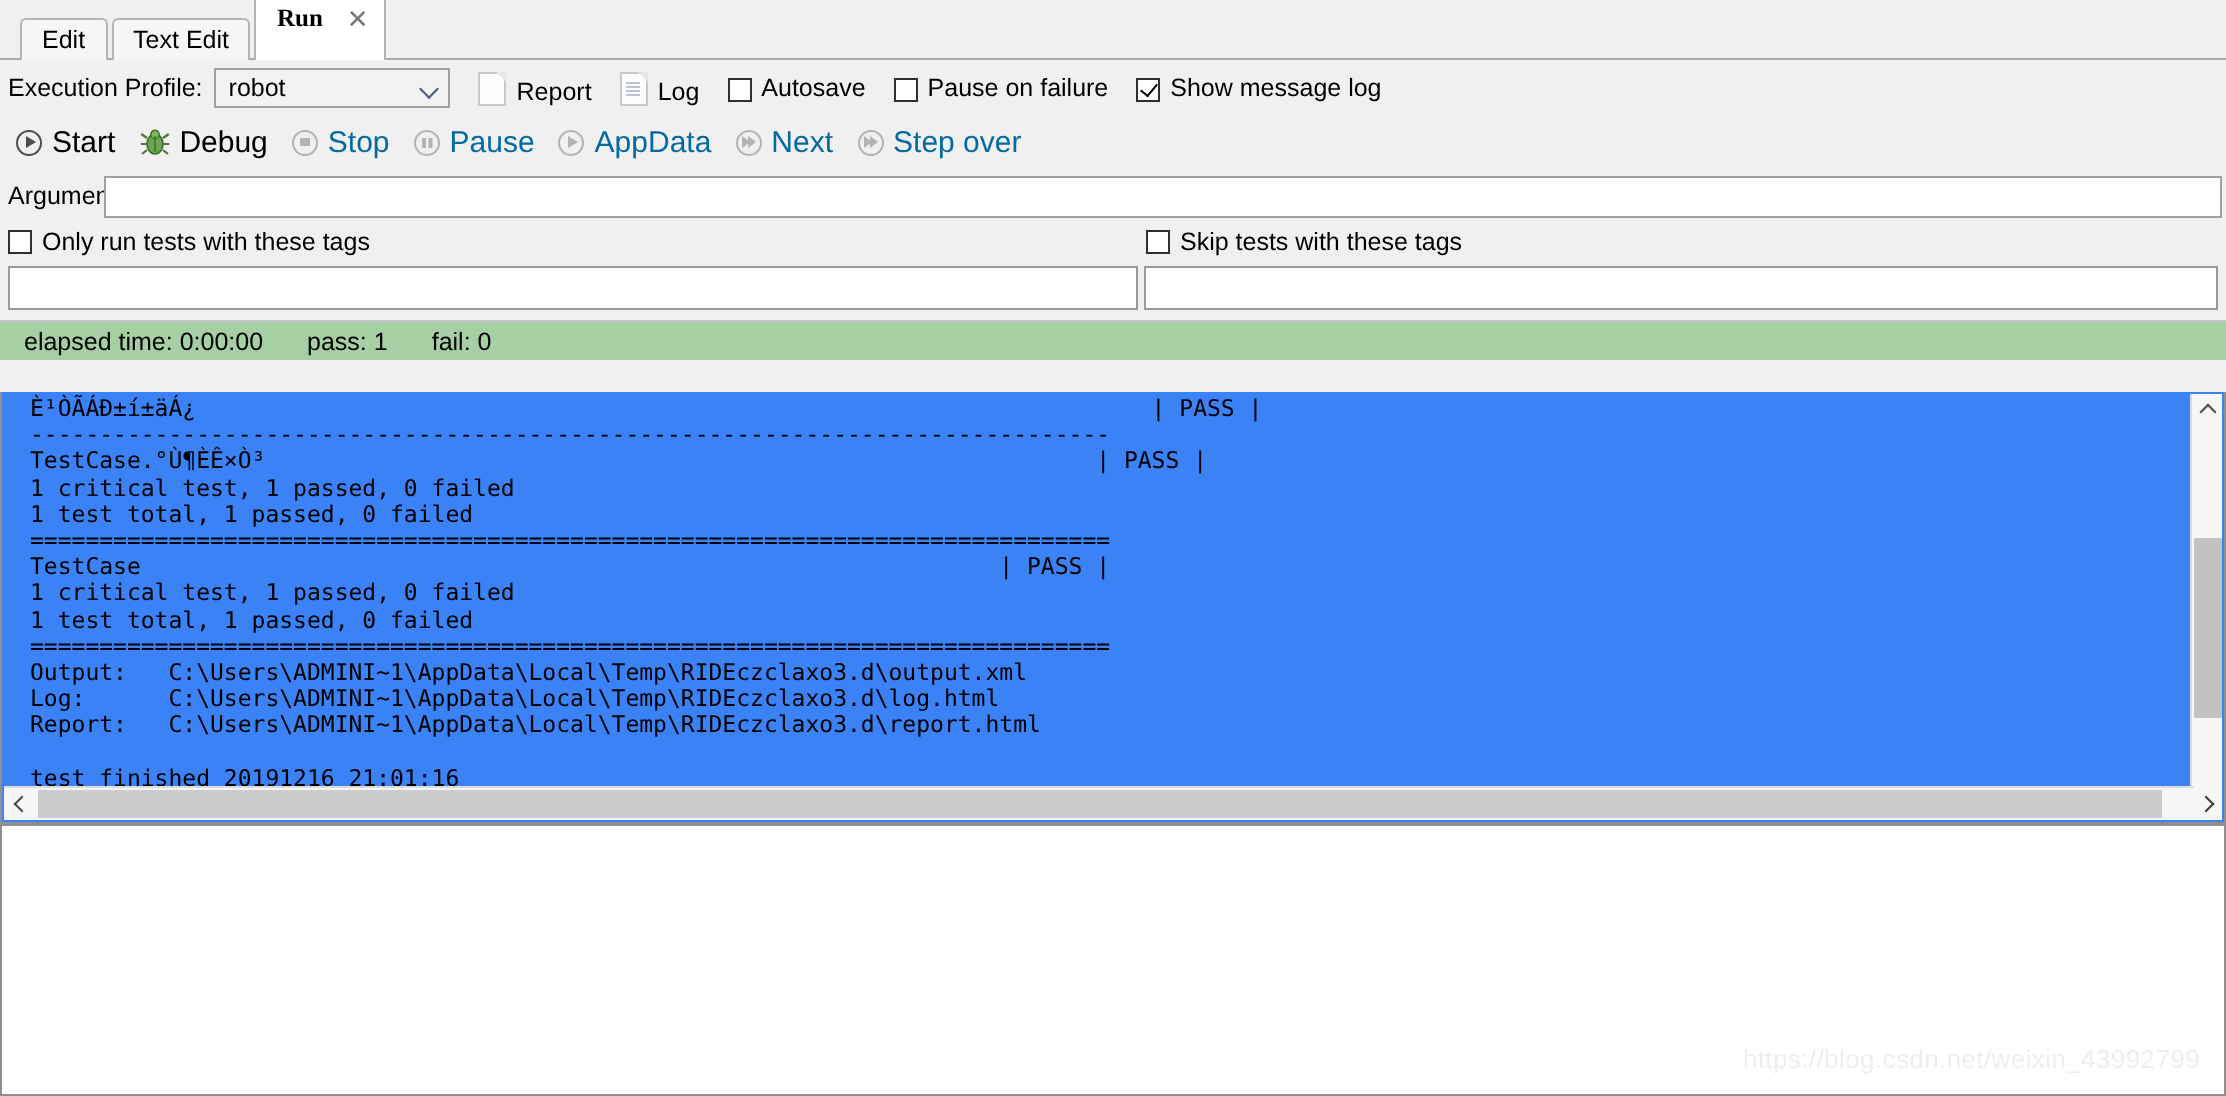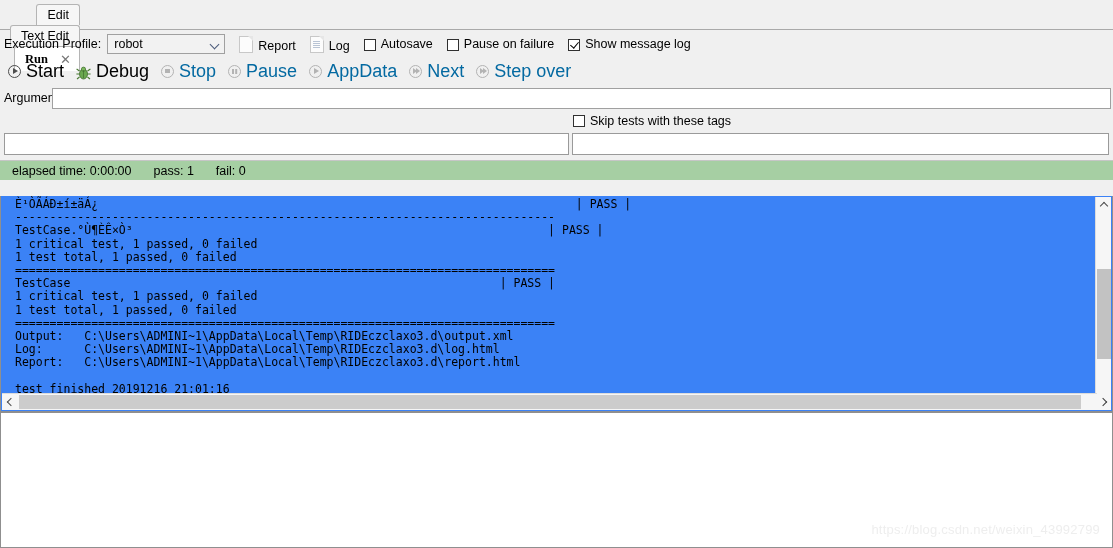--- a/index.html
+++ b/index.html
@@ -31,21 +31,20 @@
     background: #f0f0f0;
     border-bottom: 1px solid #a9a9a9;
     box-sizing: border-box;
   }
   .tabs {
     position: absolute;
     left: 10px; top: 4px;
     display: flex;
     align-items: flex-end;
     height: 26px;
-    flex-direction: column;
   }
   .tab {
     height: 21px;
     line-height: 21px;
     padding: 0 10px;
     margin-right: 2px;
     background: #f6f6f6;
     border: 1px solid #b4b4b4;
     border-bottom: none;
     border-radius: 3px 3px 0 0;
@@ -169,21 +168,21 @@
     width: 1113px; height: 24px;
     display: flex;
     align-items: center;
     padding-left: 8px;
     box-sizing: border-box;
   }
   .run-btn {
     display: flex;
     align-items: center;
     margin-right: 12px;
-    font-size: 18px;
+    font-size: 15px;
     cursor: pointer;
     white-space: nowrap;
   }
   .run-btn.disabled { color: #0369a1; cursor: default; }
   .circ {
     width: 13px; height: 13px;
     border-radius: 50%;
     border: 1.2px solid #4d4d4d;
     margin-right: 5px;
     position: relative;
@@ -579,20 +578,24 @@
       <span>Step over</span>
     </div>
   </div>
 
   <div class="args-row">
     <span class="args-label">Arguments:</span>
     <input class="args-input" type="text" value="" style="">
   </div>
 
   <div class="tags-row">
+    <div class="tag-chk left">
+      <span class="cb"></span>
+      <span>Only run tests with these tags</span>
+    </div>
     <div class="tag-chk right">
       <span class="cb"></span>
       <span>Skip tests with these tags</span>
     </div>
   </div>
 
   <div class="tagfields-row">
     <input class="tag-input a" type="text" value="" style="">
     <input class="tag-input b" type="text" value="" style="">
   </div>

